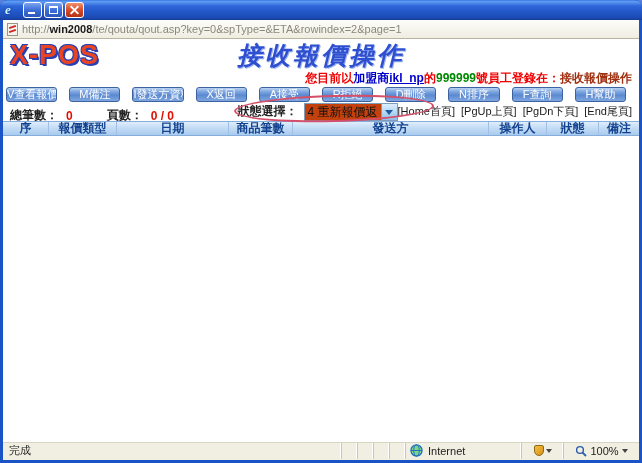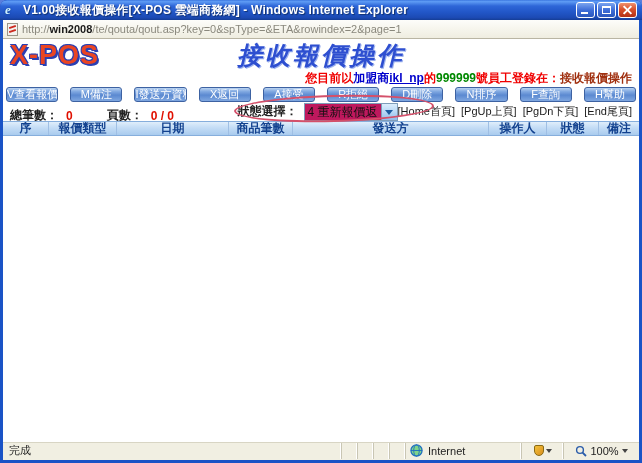--- a/index.html
+++ b/index.html
@@ -73,41 +73,41 @@
     position:absolute; left:0; right:0; top:1px; text-align:center;
     font:bold italic 25px/27px "Liberation Serif",serif;
     color:#2E4FD0; letter-spacing:3px;
     text-shadow:1px 1px 0 #9db2ee;
   }
   .loginline{
     height:15px; text-align:right; padding-right:7px;
     font-size:12px; font-weight:bold; line-height:14px; white-space:nowrap;
   }
 
-  .toolbar{ display:flex; gap:12px; padding:1px 3px 1px 3px; height:17px; }
+  .toolbar{ display:flex; gap:12px; padding:1px 13px 1px 3px; height:17px; }
   .tb-btn{
     flex:1; height:15px; cursor:default;
     font-size:11px; line-height:13px; color:#fff; text-align:center;
     background:linear-gradient(180deg,#BAD3F1 0%,#7FA7E0 28%,#5B89D1 55%,#7FA7E0 100%);
     border:1px solid #3D62A2; border-radius:3px;
     white-space:nowrap; overflow:hidden;
   }
 
   .totalsrow{
     display:flex; align-items:center; height:17px; font-size:12px; padding:0 7px;
     white-space:nowrap;
   }
   .grp-left{ width:233px; display:flex; align-items:center;margin-top:8px; }
   .lbl{ font-weight:bold; color:#222; }
   .val-red{ color:#E01000; font-weight:bold; margin-left:8px; }
   .pages-pair{ margin-left:34px; display:flex; align-items:center; }
   .grp-status{ display:flex; align-items:center; }
   .status-select{
     margin-left:6px; height:18px; display:flex; align-items:stretch;
-    border:1px solid #7F9DB9; background:#be185d; cursor:default;
+    border:1px solid #7F9DB9; background:#c2410c; cursor:default;
   }
   .status-select .sel-text{ font-size:12px; line-height:16px; padding:0 3px; color:#111; }
   .sel-arrow{
     width:16px; border-left:1px solid #7F9DB9;
     background:linear-gradient(180deg,#DCEEFD 0%,#B8D8F6 50%,#8FBDEB 100%);
     display:flex; align-items:center; justify-content:center;
   }
   .sel-arrow:before{ content:""; border:4px solid transparent; border-top:5px solid #1C5AA0; margin-top:5px; }
   .grp-nav{ margin-left:auto; display:flex; gap:6px; }
   .nav-link{ color:#1a1a1a; font-size:11px; cursor:pointer; }
@@ -157,21 +157,20 @@
   .mag-icon{ width:12px; height:12px; flex:0 0 auto; }
   .shield-dot{ width:10px; height:11px; background:linear-gradient(135deg,#f3c13a 0%,#d98e1f 100%); border-radius:2px 2px 5px 5px; border:1px solid #8a6a14;}
 </style>
 </head>
 <body>
 
 <div class="window">
 
   <div class="titlebar">
     <span class="ie-icon">e</span>
-    <span class="title-text">V1.00接收報價操作[X-POS 雲端商務網] - Windows Internet Explorer</span>
     <div class="win-controls">
       <div class="win-btn">
           <span class="glyph-min"></span>
         </div>
       <div class="win-btn">
           <span class="glyph-max"></span>
         </div>
       <div class="win-btn close">
           <span class="glyph-close"></span>
         </div>

